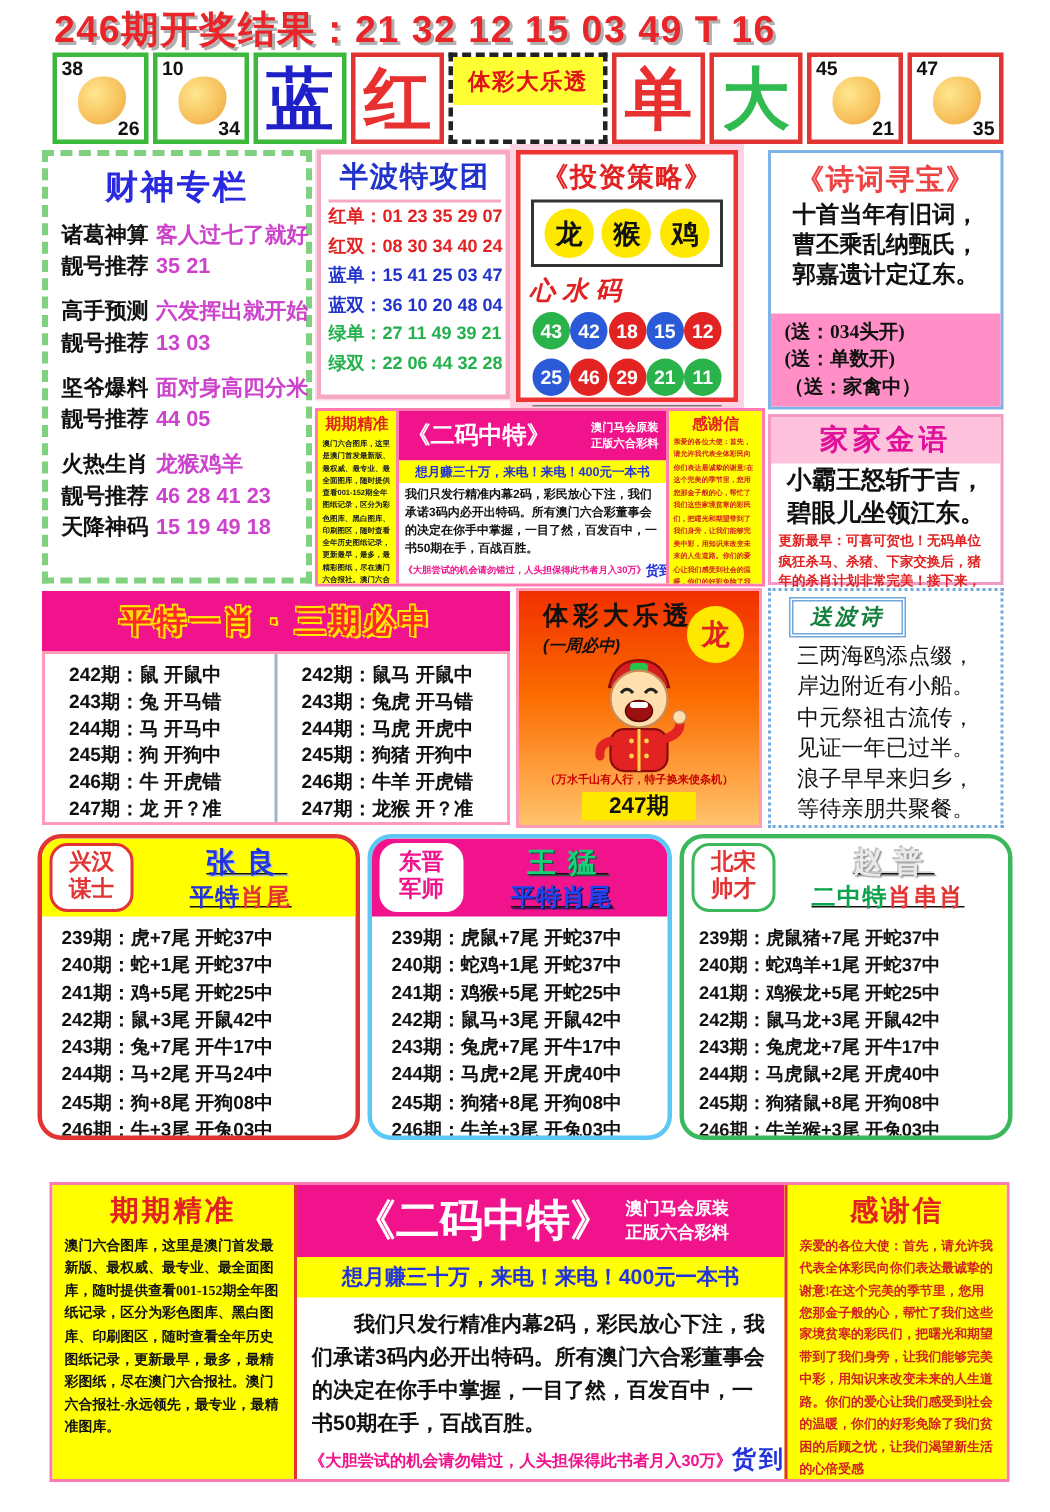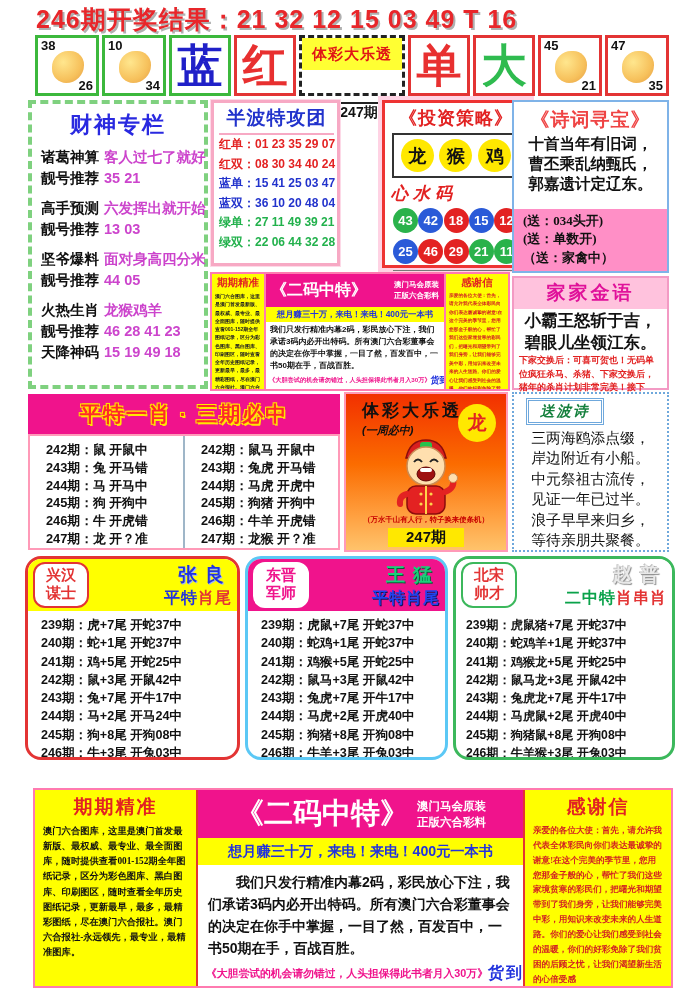--- a/index.html
+++ b/index.html
@@ -53,21 +53,21 @@
     border:3px solid #f7a9c4; outline:1px solid #fdd9e7; background:#fff; padding:2px 3px 0 5px; }
   .banbo .t { color:#2233cc; font-size:19px; font-weight:bold; text-align:center;
     font-family:"Liberation Serif",serif; letter-spacing:1px; border-bottom:2px solid #f7a9c4; padding-bottom:2px;}
   .bb-row { font-size:12px; font-weight:bold; line-height:19.5px; white-space:nowrap; }
   .bb-row span[data-color="red"]  { color:#e32222; }
   .bb-row span[data-color="blue"] { color:#2233cc; }
   .bb-row span[data-color="green"]{ color:#22b14c; }
 
   
   .touzi { position:absolute; left:344px; top:100px; width:148px; height:168px;
-    border:3px solid #ee3333; box-shadow:0 0 0 4px #ffd3e4; background:#fff; padding:3px 6px 0;margin-left:38px; }
+    border:3px solid #ee3333; box-shadow:0 0 0 4px #ffd3e4; background:#fff; padding:3px 6px 0; }
   .touzi .t { color:#e22222; font-weight:bold; font-size:18px; text-align:center;
     font-family:"Liberation Serif",serif; letter-spacing:1px; }
   .tz-strip { border:2px solid #333; display:flex; justify-content:space-around;
     padding:4px 4px; margin:3px 1px 0; background:#fff; }
   .tz-circle { width:33px; height:33px; border-radius:50%; background:#ffe800;
     display:flex; align-items:center; justify-content:center; font-size:18px; font-weight:bold;
     font-family:"Liberation Serif",serif; color:#111; }
   .tz-sub { color:#e22222; font-size:17px; font-weight:bold; font-style:italic;
     text-align:left; letter-spacing:5px; margin:4px 0 3px; font-family:"Liberation Serif",serif; }
   .ball-row { display:flex; justify-content:space-between; padding:0 2px; margin-bottom:6px; }
@@ -158,21 +158,21 @@
   .exp2 { width:203px; border:3px solid #5bc8f5; }
   .exp3 { width:222px; border:3px solid #3cb85c; }
   .exp-hd { height:52px; display:flex; align-items:center; padding:3px 5px; }
   .exp1 .exp-hd { background:#ffff00; } .exp2 .exp-hd { background:#f0138c; } .exp3 .exp-hd { background:#fff; }
   .bubble { width:56px; background:#fff; border-radius:12px; text-align:center;
     font-size:15px; font-weight:bold; line-height:1.18; padding:3px 0;
     font-family:"Liberation Serif",serif; }
   .exp1 .bubble { border:2.5px solid #e33434; color:#e33434; }
   .exp2 .bubble { border:2.5px solid #fff; color:#f0138c; }
   .exp3 .bubble { border:2.5px solid #3cb85c; color:#e33434; }
-  .exp-main { flex:1; text-align:right; }
+  .exp-main { flex:1; text-align:center;text-decoration:underline; }
   .exp-name { font-size:19px; font-weight:bold; letter-spacing:8px; text-indent:8px;
     font-family:"Liberation Serif",serif; }
   .exp1 .exp-name { color:#2233dd; text-shadow:1px 1px 0 #9bb6ff; }
   .exp2 .exp-name { color:#19d07a; text-shadow:1px 1px 0 #0a5c36; }
   .exp3 .exp-name { color:#e9e9e9; text-shadow:1px 1px 1px #8a8a8a, -1px -1px 0 #c4c4c4; }
   .exp-type { font-size:16px; font-weight:bold; letter-spacing:1px; white-space:nowrap; }
   .exp1 .t1 { color:#2233dd; } .exp1 .t2 { color:#e33434; }
   .exp2 .t1, .exp2 .t2 { color:#2244ee; text-shadow:1px 1px 0 #14145a; }
   .exp3 .t1 { color:#0aa24a; } .exp3 .t2 { color:#e33434; }
   .exp-data { padding:5px 0 0 13px; font-size:12.6px; font-weight:bold; line-height:18.3px; white-space:nowrap; }
@@ -316,21 +316,21 @@
   <div class="mini-gx">
     <div class="t">感谢信</div>
     <div class="b">亲爱的各位大使：首先，请允许我代表全体彩民向你们表达最诚挚的谢意!在这个完美的季节里，您用您那金子般的心，帮忙了我们这些家境贫寒的彩民们，把曙光和期望带到了我们身旁，让我们能够完美中彩，用知识来改变未来的人生道路。你们的爱心让我们感受到社会的温暖，你们的好彩免除了我们贫困的后顾之忧，让我们渴望新生活的心倍受感</div>
   </div>
 </div>
 
 <div class="jiajia">
   <div class="t">家家金语</div>
   <div class="jj-line">小霸王怒斩于吉，</div>
   <div class="jj-line">碧眼儿坐领江东。</div>
-  <div class="jj-cm"><span>下家交换后：</span><span>可喜可贺也！无码单位疯狂杀马、杀猪、下家交换后，猪年的杀肖计划非常完美！接下来，猪肖的几率愈发降低！</span></div>
+  <div class="jj-cm"><span>更新最早：</span><span>可喜可贺也！无码单位疯狂杀马、杀猪、下家交换后，猪年的杀肖计划非常完美！接下来，猪肖的几率愈发降低！</span></div>
 </div>
 
 <div class="pingte">
   <div class="pt-banner">
     <span class="t">平特一肖 · 三期必中</span>
   </div>
   <div class="pt-table">
     <div class="pt-col l">
       <div>242期：鼠 开鼠中</div>
       <div>243期：兔 开马错</div>

